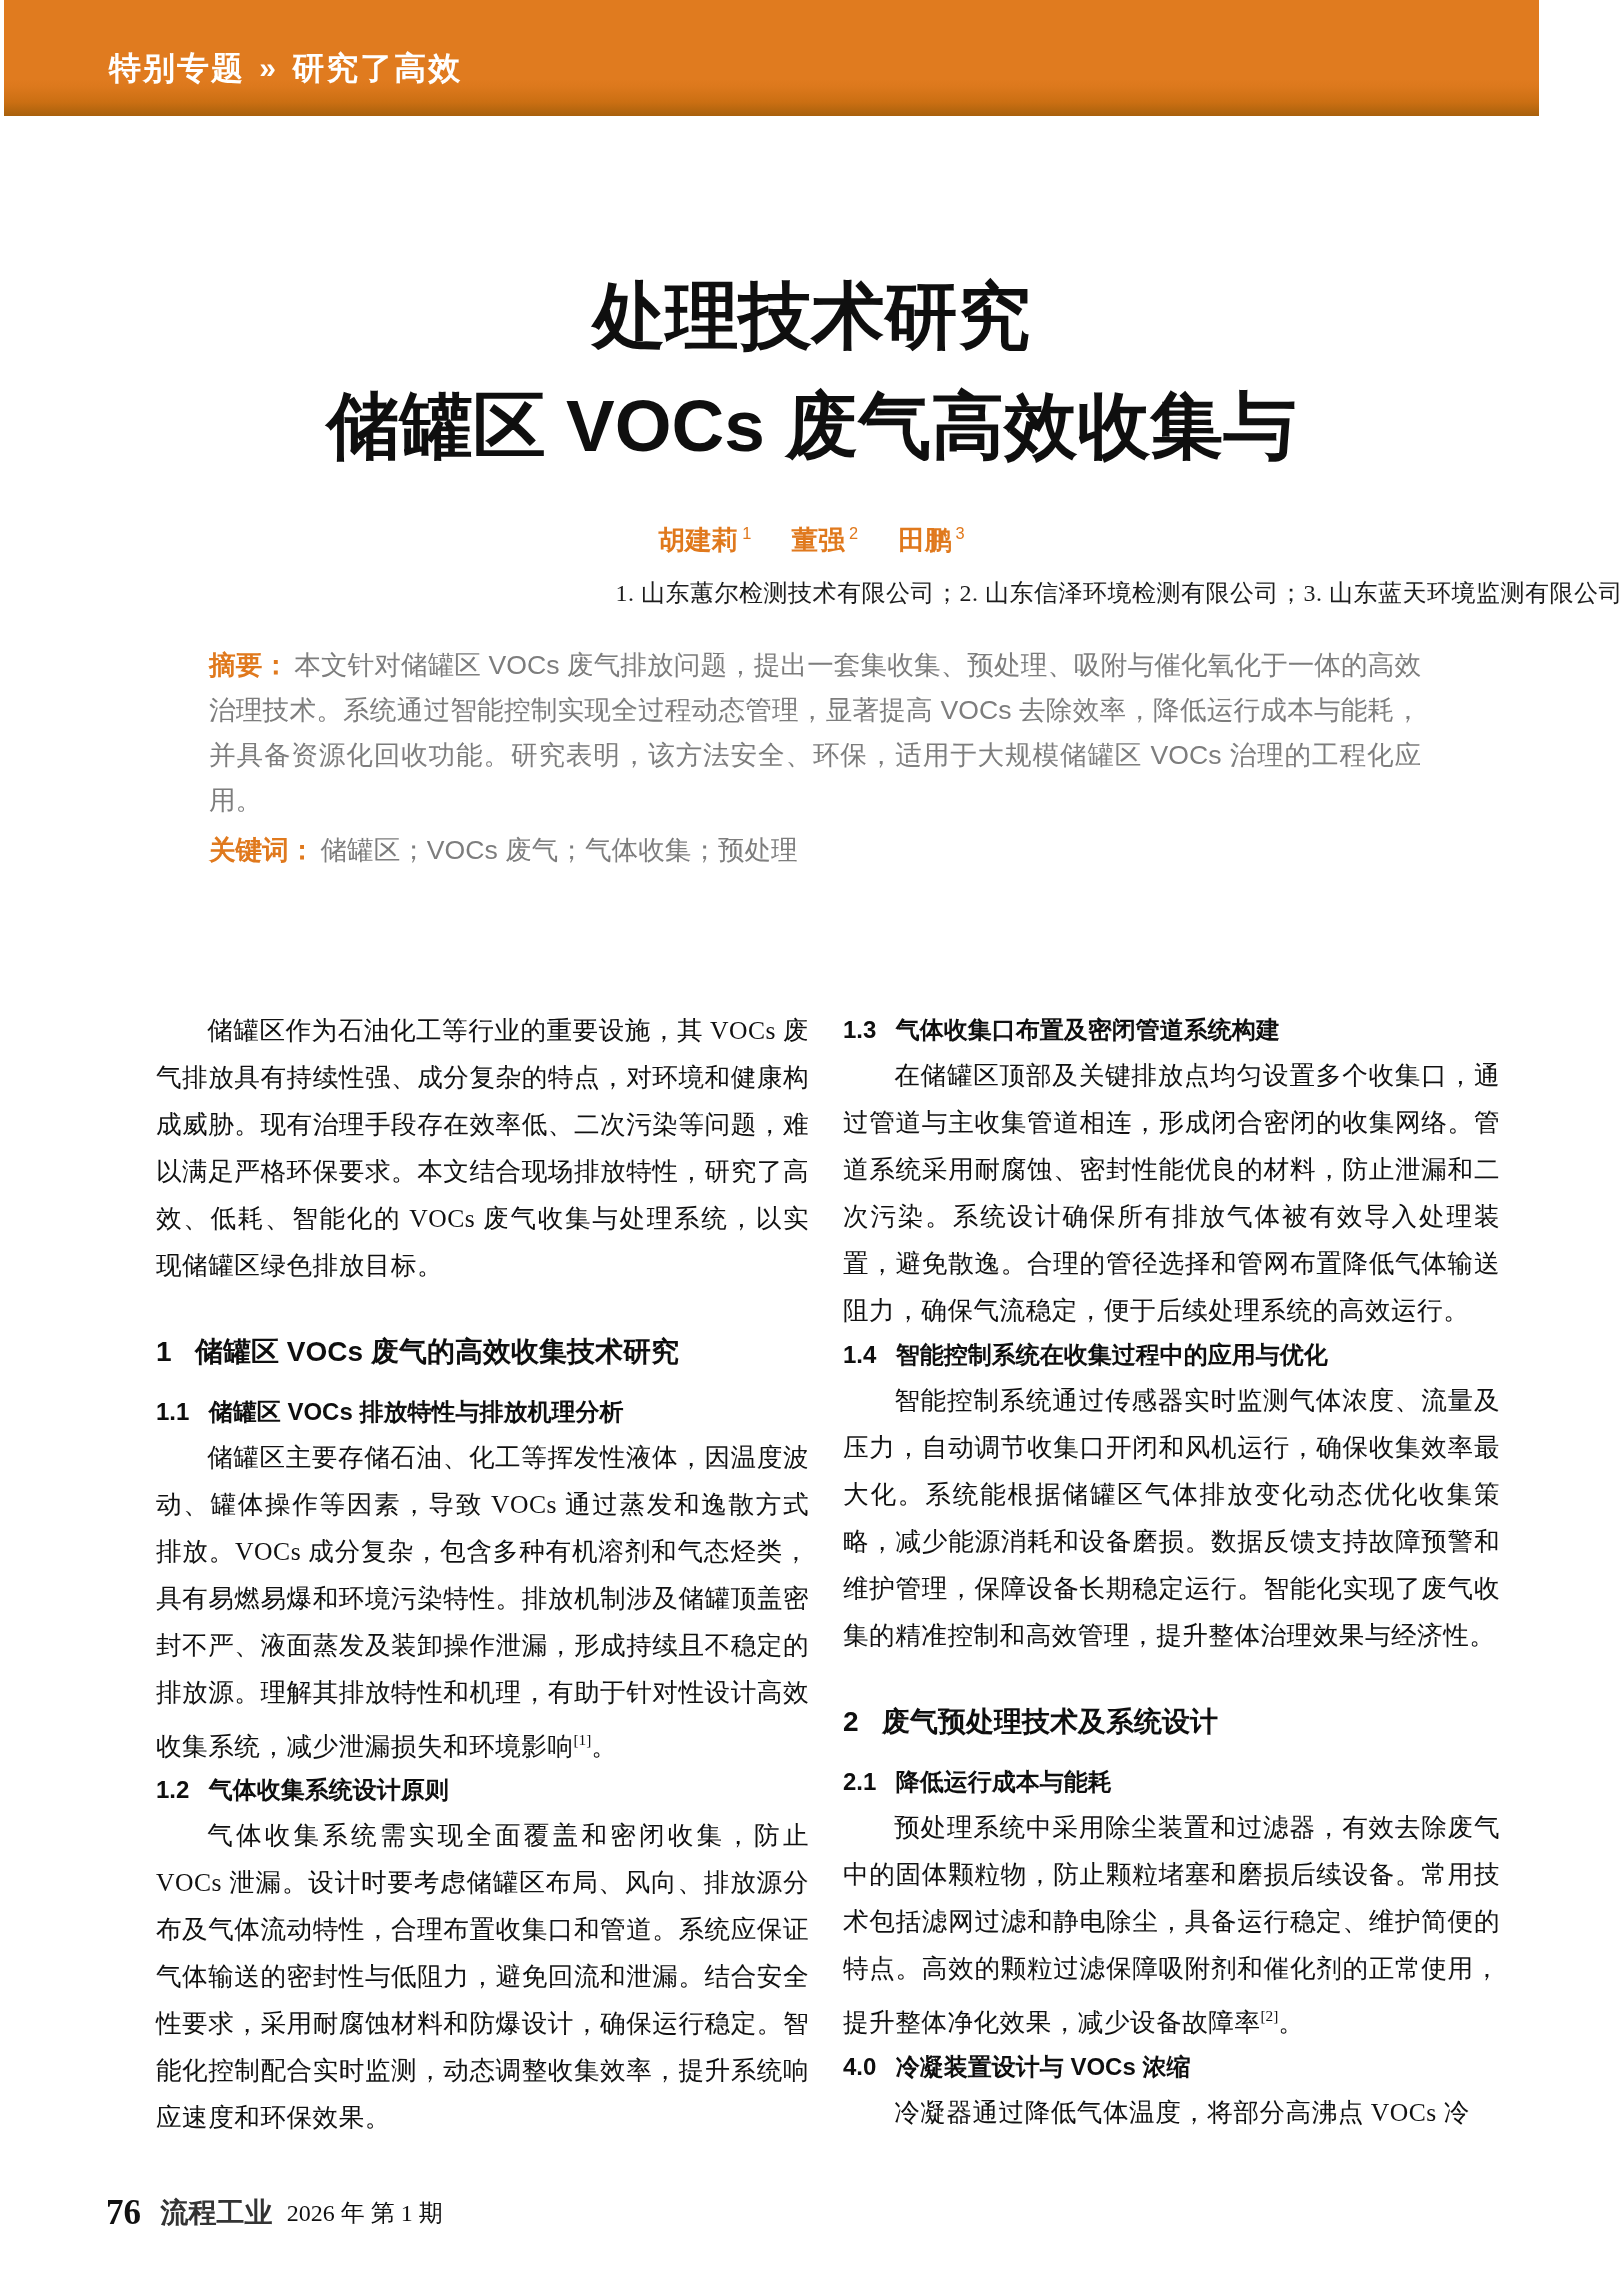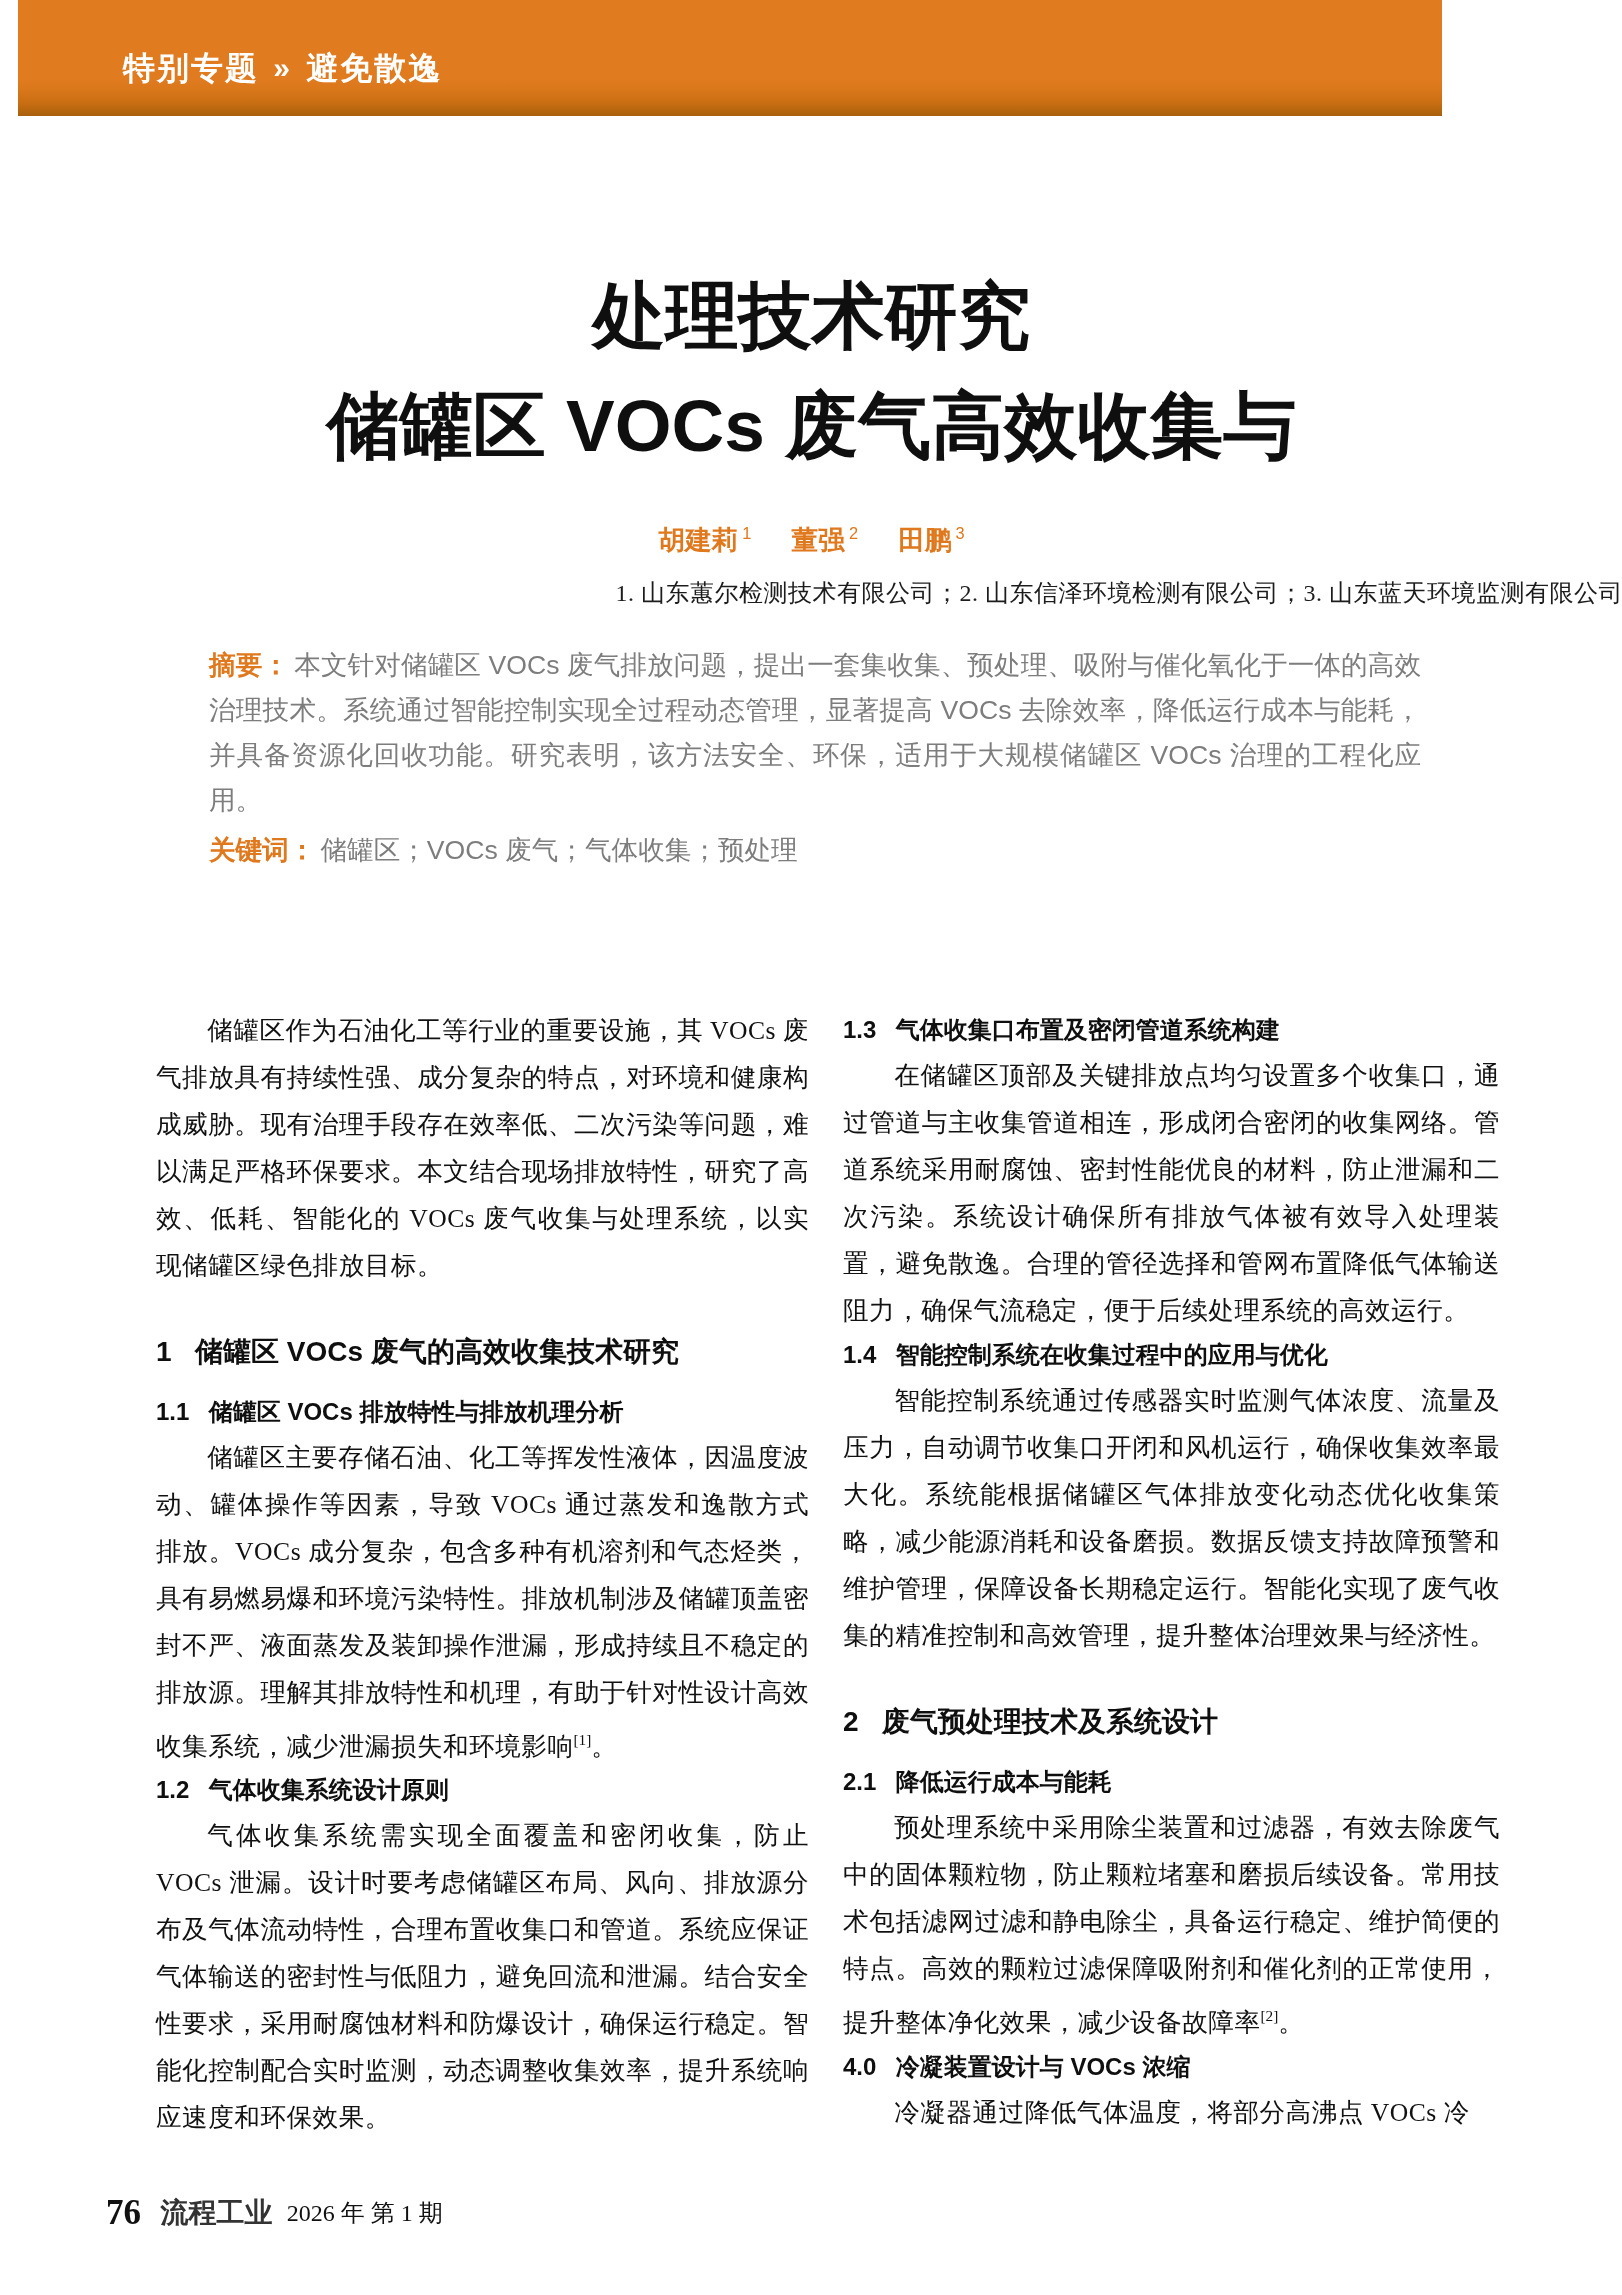--- a/index.html
+++ b/index.html
@@ -8,22 +8,22 @@
     position: relative;
     background: #ffffff;
     font-family: "Liberation Serif", "DejaVu Serif", serif;
     color: #111111;
     overflow: hidden;
   }
 
   
   .banner {
     position: absolute;
-    top: 0; left: 18px;
-    width: 1424px; height: 116px;
+    top: 0; left: 4px;
+    width: 1535px; height: 116px;
     background: linear-gradient(180deg, #e07b1f 0%, #e07b1f 68%, #d0701442 75%, #cb6f13 88%, #a8600c 100%);
     background-color: #e07b1f;
   }
   .banner-inner {
     position: absolute;
     left: 105px; top: 47px;
     display: flex; align-items: center; gap: 14.3px;
     color: #ffffff;
     font-family: "Liberation Sans", "DejaVu Sans", sans-serif;
     font-weight: 700;
@@ -154,21 +154,21 @@
     color: #111111;
   }
 </style>
 </head>
 <body>
 
 <header class="banner">
   <div class="banner-inner">
     <span>特别专题</span>
     <span class="banner-chevron">»</span>
-    <span>避免散逸</span>
+    <span>研究了高效</span>
   </div>
 </header>
 
 <h1 class="title">
   <span class="tline">处理技术研究</span>
   <span class="tline">储罐区 VOCs 废气高效收集与</span>
 </h1>
 
 <div class="authors">
   <span class="author"><span>胡建莉</span><sup>1</sup></span>

